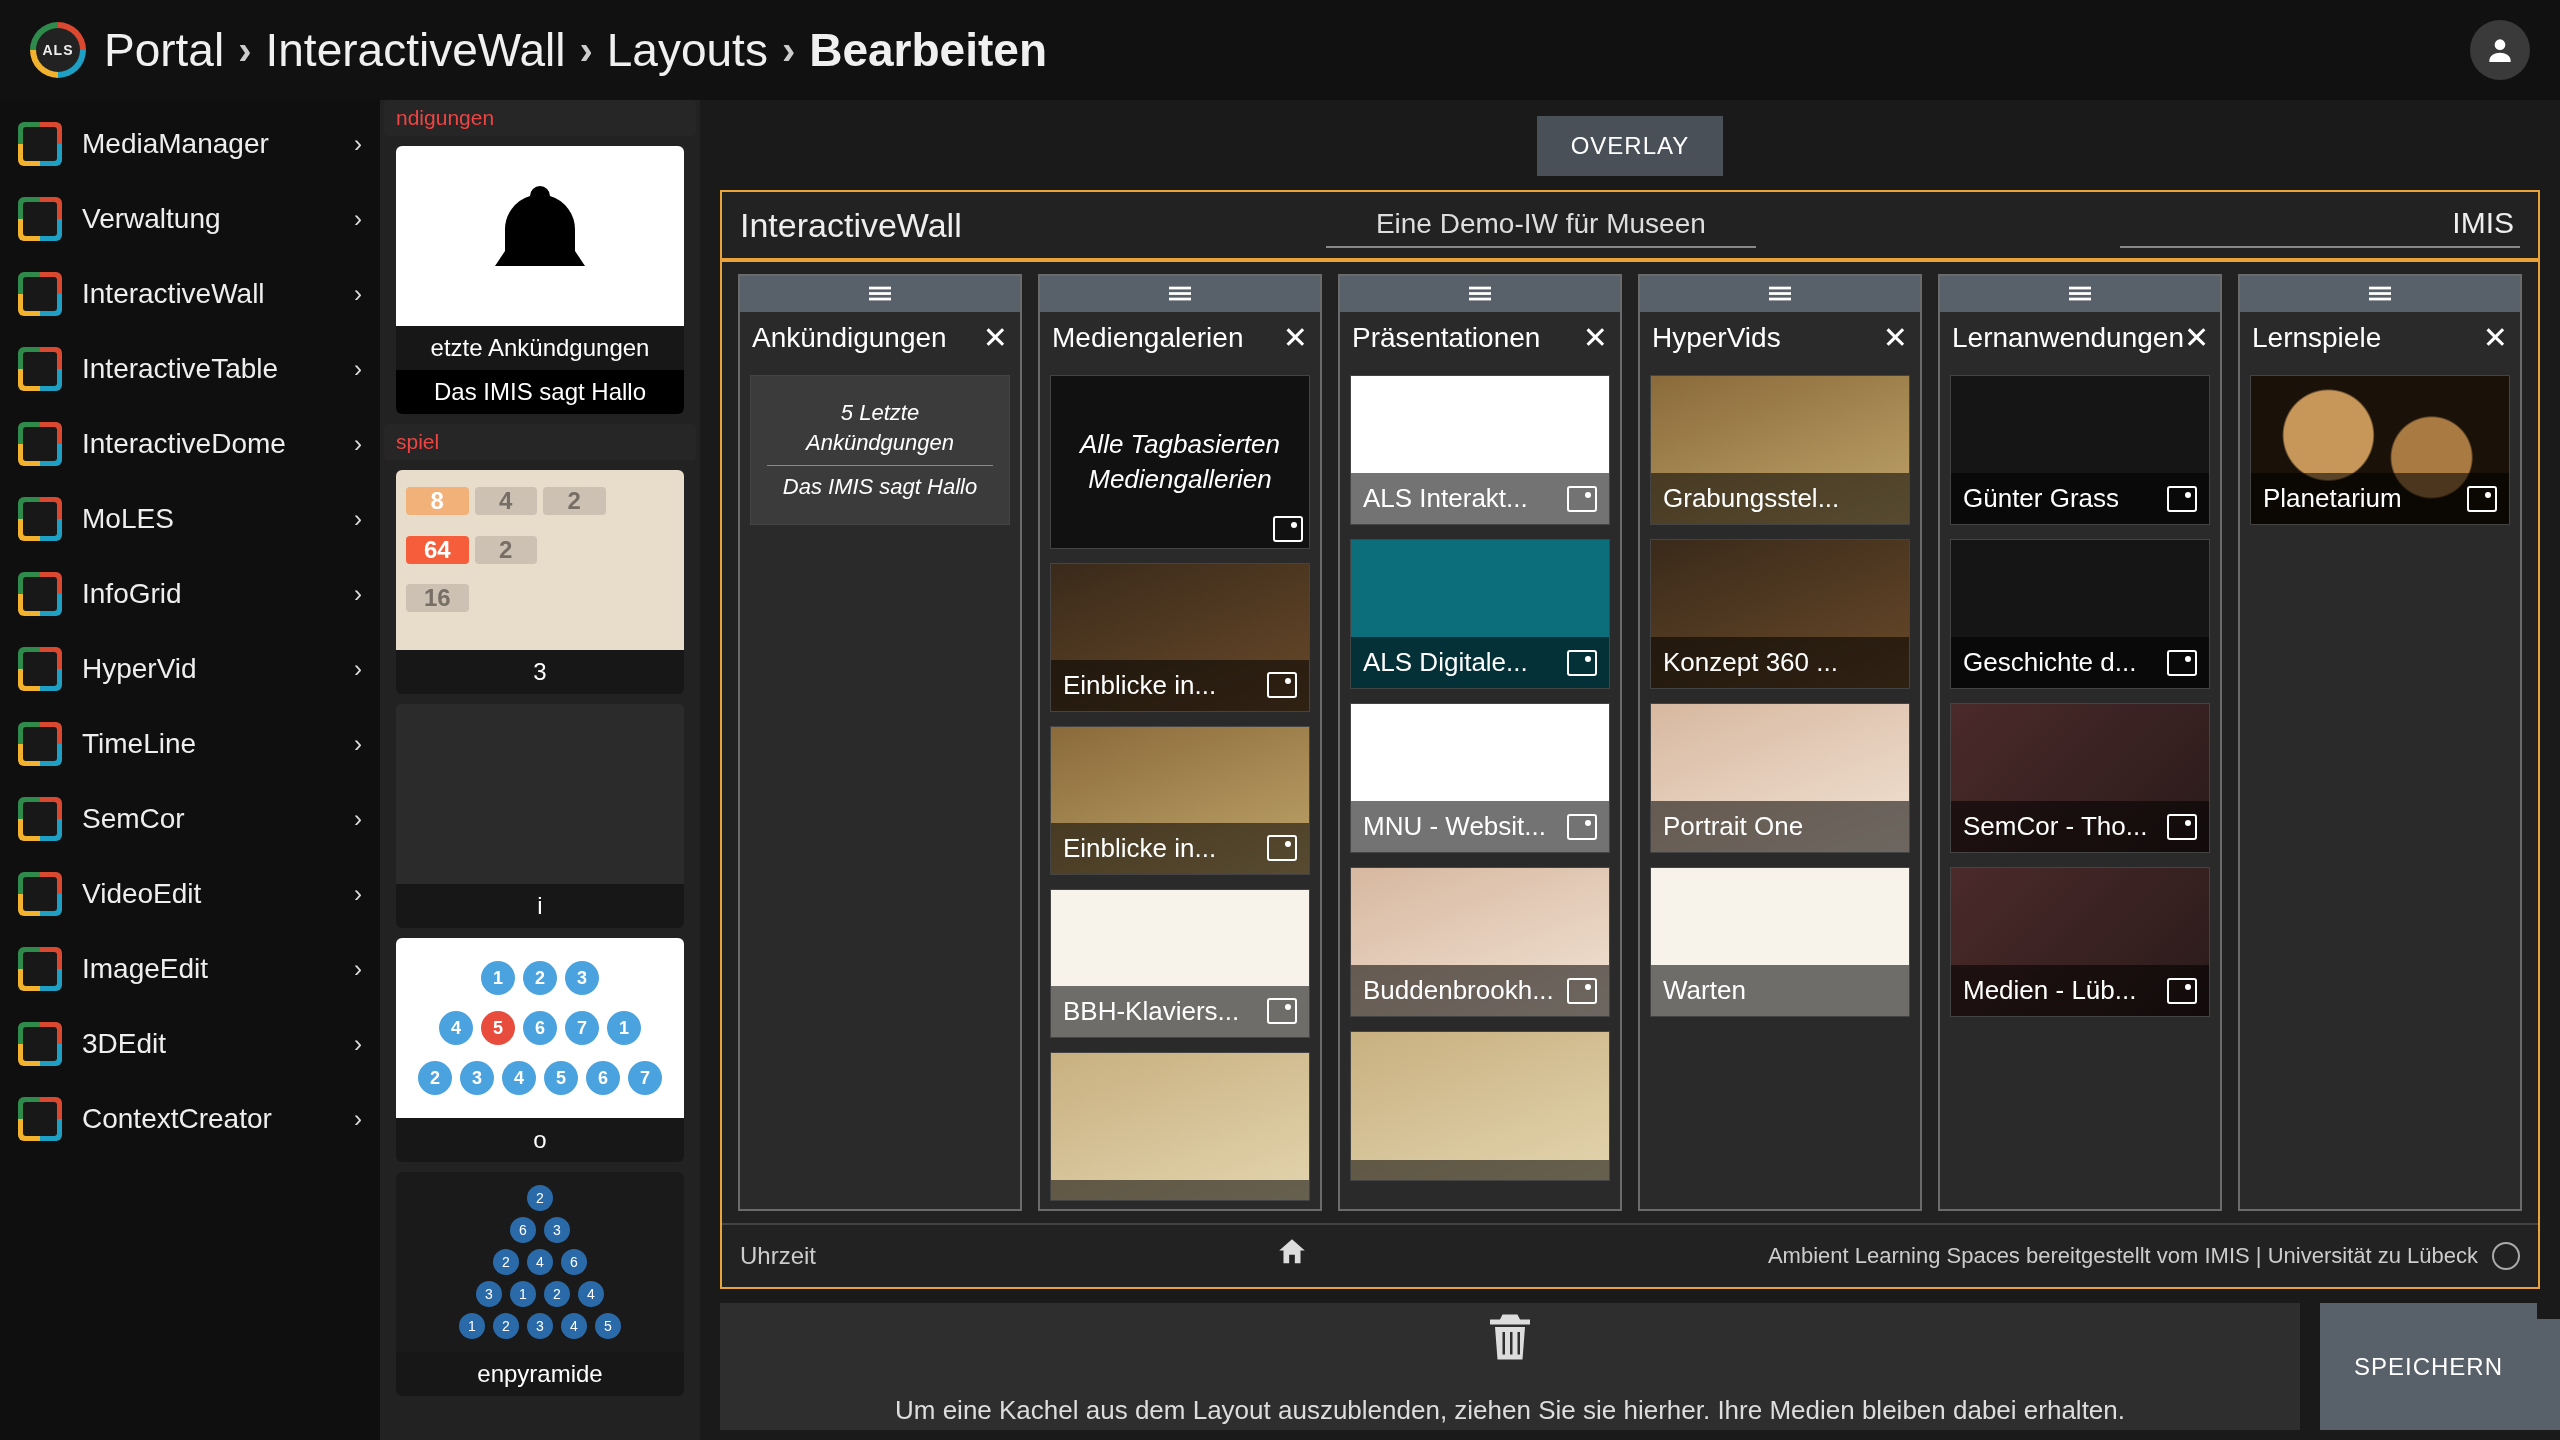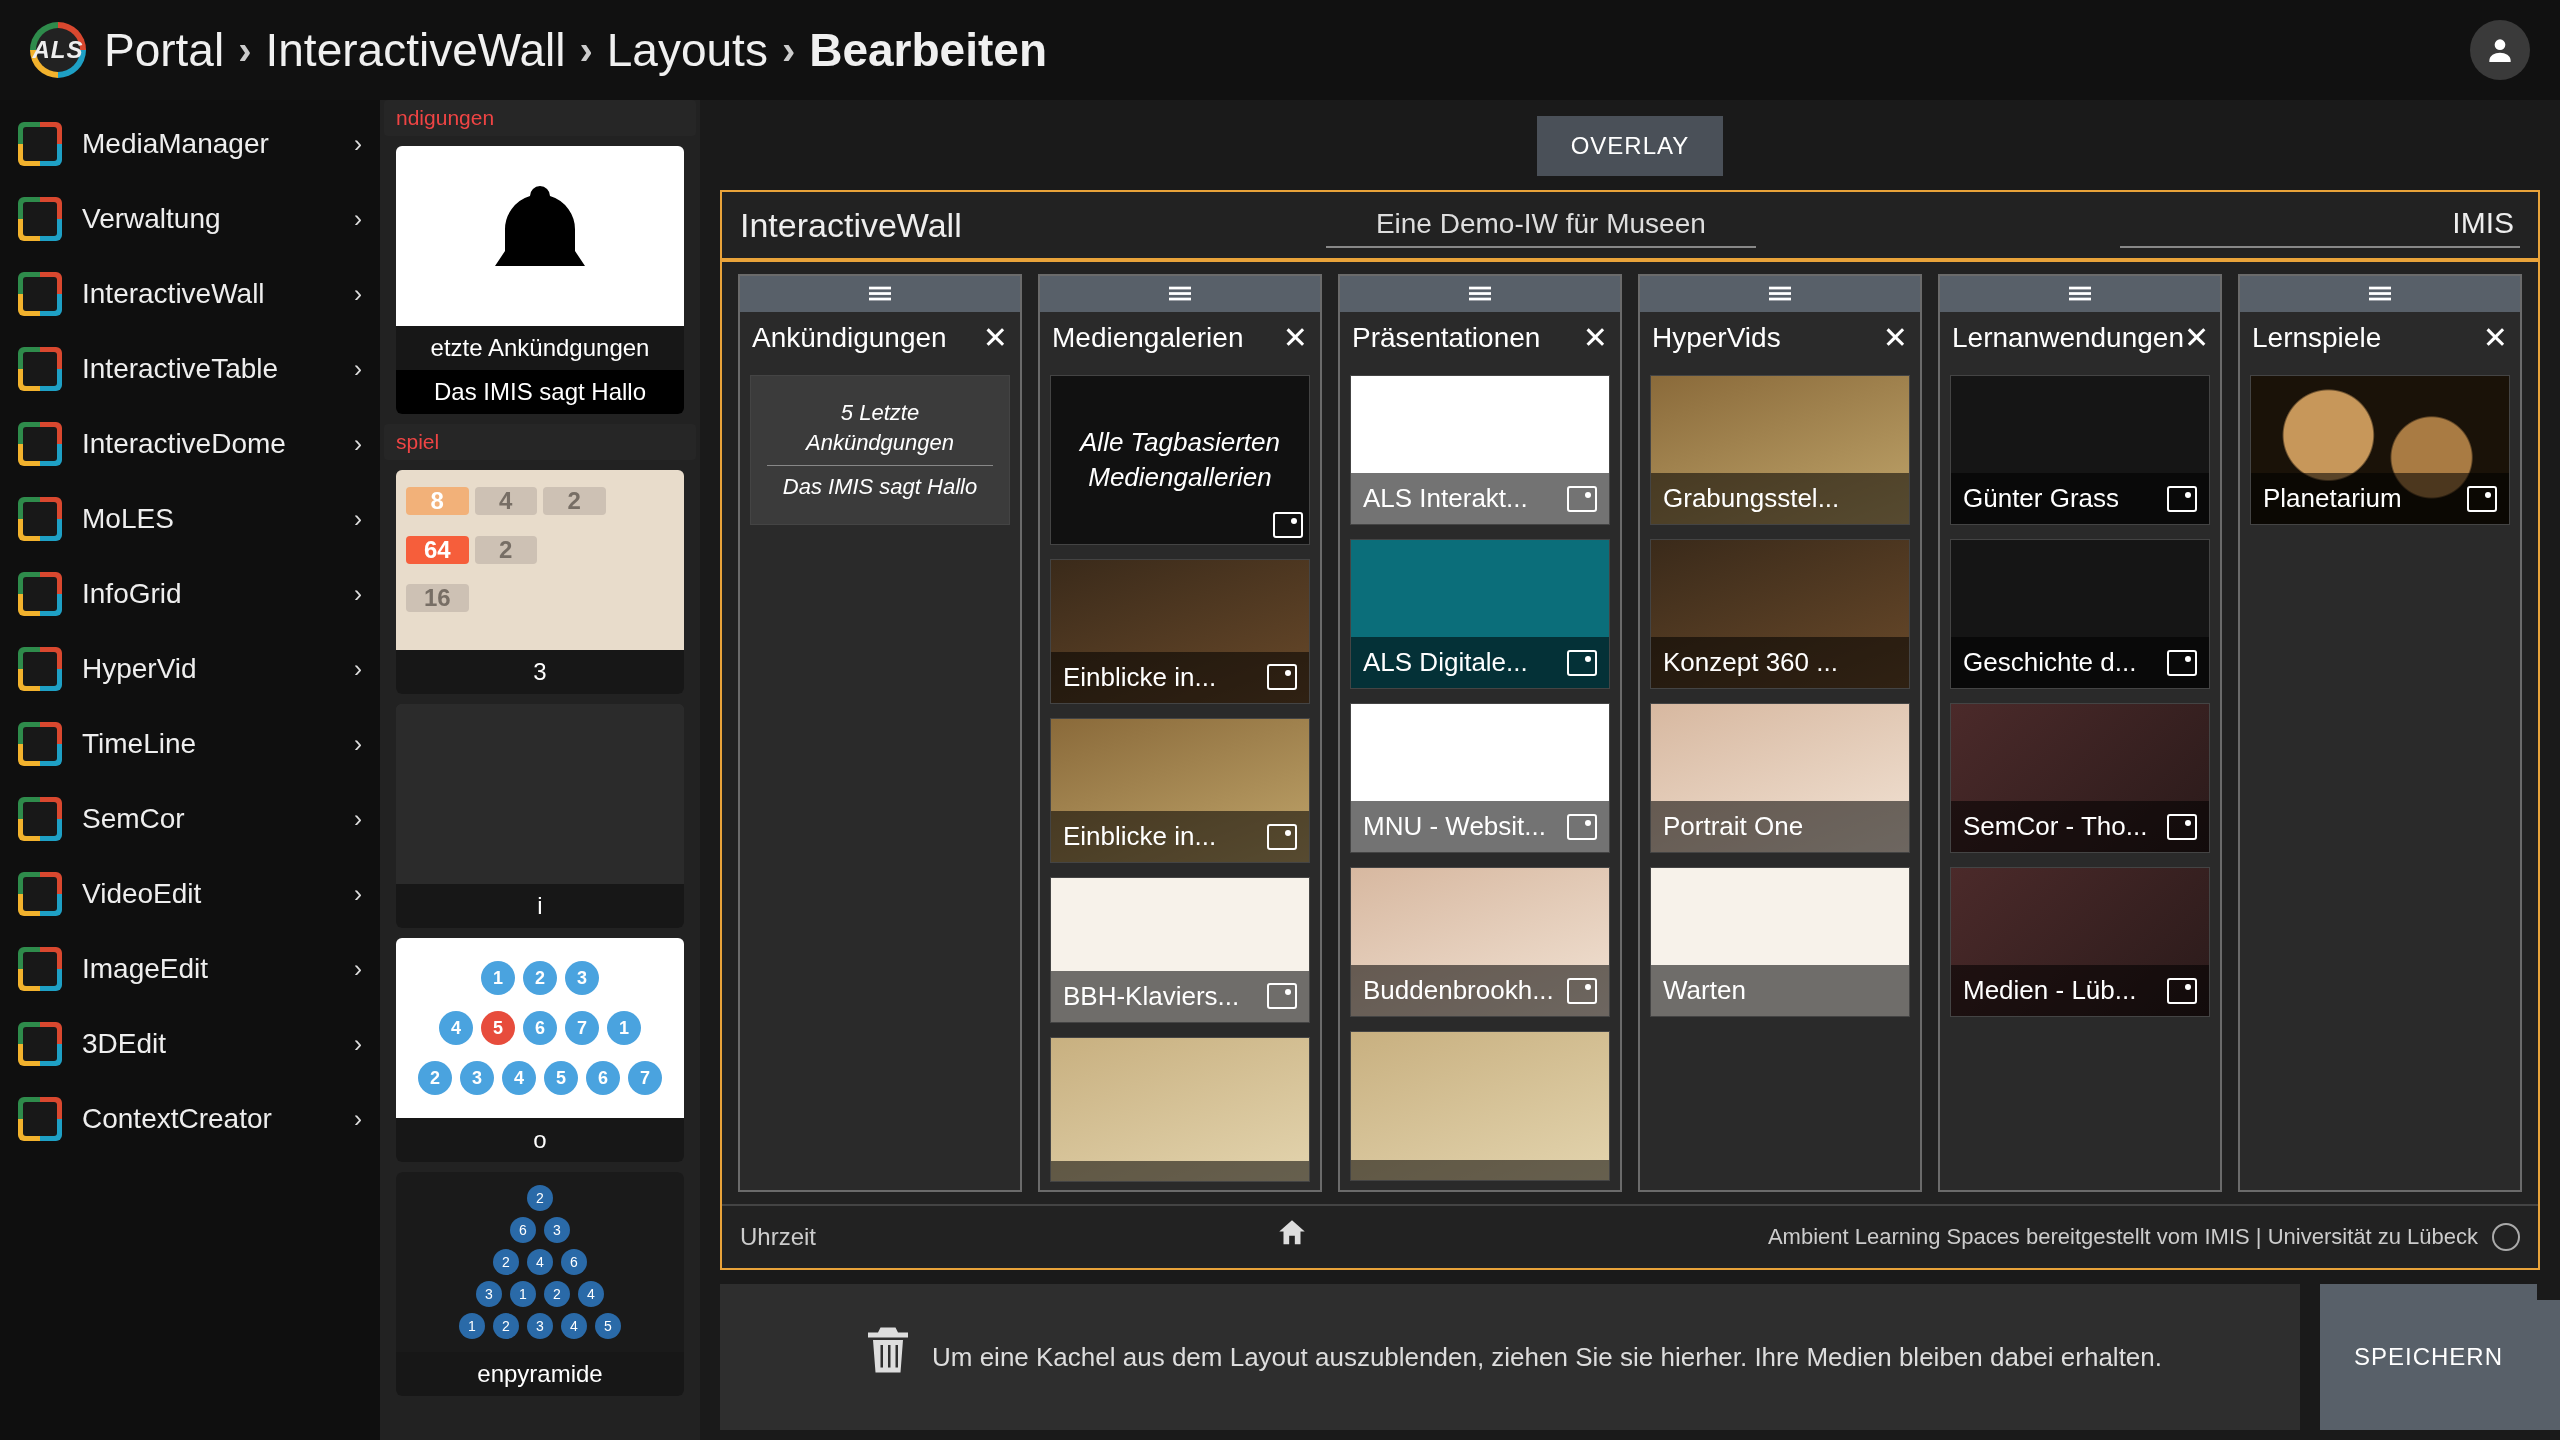--- a/index.html
+++ b/index.html
@@ -10,21 +10,21 @@
   .header {
     display:flex; align-items:center; height:100px; padding:0 30px;
     background:#111; font-size:46px; font-weight:400;
   }
   .logo {
     width:56px; height:56px; border-radius:50%; margin-right:18px;
     background: conic-gradient(#d9482f 0 90deg, #1ea0c5 90deg 180deg, #f2b22d 180deg 270deg, #2e8b4b 270deg 360deg);
     display:flex; align-items:center; justify-content:center; position:relative;
   }
   .logo::after{content:""; position:absolute; inset:6px; background:#222; border-radius:50%;}
-  .logo span{ position:relative; z-index:2; font-size:24px; font-weight:600; letter-spacing:1px;font-style:italic;}
+  .logo span{ position:relative; z-index:2; font-size:14px; font-weight:600; letter-spacing:1px;}
   .bc-sep { margin:0 14px; font-size:40px; color:#ccc; font-weight:700;}
   .bc-item { color:#f0f0f0; }
   .bc-last { font-weight:600; }
   .user-avatar{
     margin-left:auto; width:60px;height:60px;border-radius:50%;
     background:#3a3a3a; display:flex;align-items:center;justify-content:center;font-size:34px;color:#fff;
   }
 
   
   .app { display:flex; height:calc(1440px - 100px); }
@@ -136,22 +136,22 @@
     margin-top:auto;
   }
   .status-bar .home{font-size:34px;}
   .status-bar .right{display:flex;align-items:center;gap:14px;font-size:22px;}
   .uni-icon{width:28px;height:28px;border:2px solid #aaa;border-radius:50%;}
 
   .bottom-row{
     display:flex; gap:20px; align-items:stretch;
   }
   .trash-area{
-    flex:1; background:#2e2e2e; display:flex; flex-direction:row;
-    align-items:center; justify-content:center; padding:36px 40px; gap:14px;
+    flex:1; background:#2e2e2e; display:flex; flex-direction:column;
+    align-items:center; justify-content:center; padding:4px 40px; gap:14px;
   }
   .trash-area .trash-icon{ font-size:60px; }
   .trash-area .msg{ font-size:26px; color:#ddd; text-align:center;}
   .action-col{ display:flex; flex-direction:row; width:220px;}
 
   
   .thumb.bell{ background:#fff; position:relative;}
   .thumb.bell svg{width:120px;height:120px;fill:#000;}
   .thumb.g2048{ background:#e8dccb; display:grid; grid-template-columns:repeat(4,1fr); gap:6px; padding:10px;}
   .thumb.g2048 .c{background:#cdc1b4;border-radius:4px;display:flex;align-items:center;justify-content:center;font-weight:700;color:#776e65;font-size:24px;}

